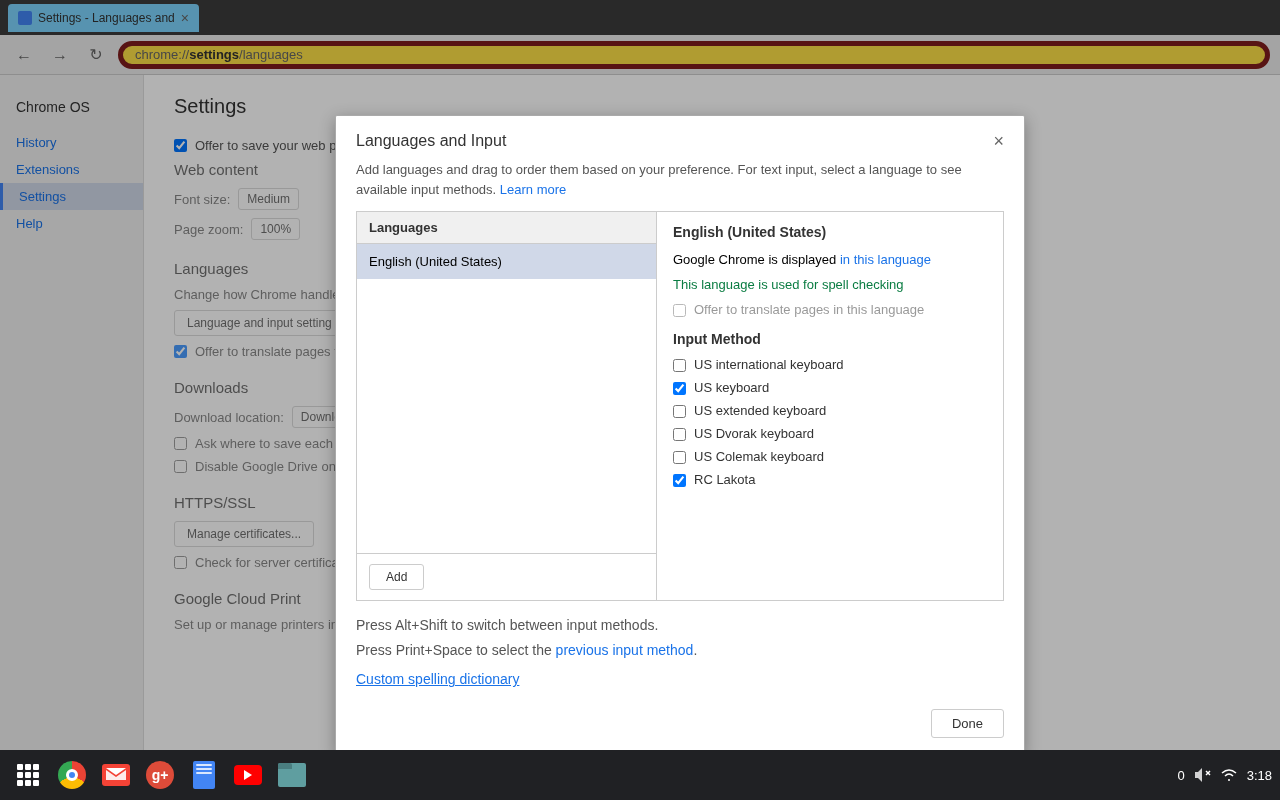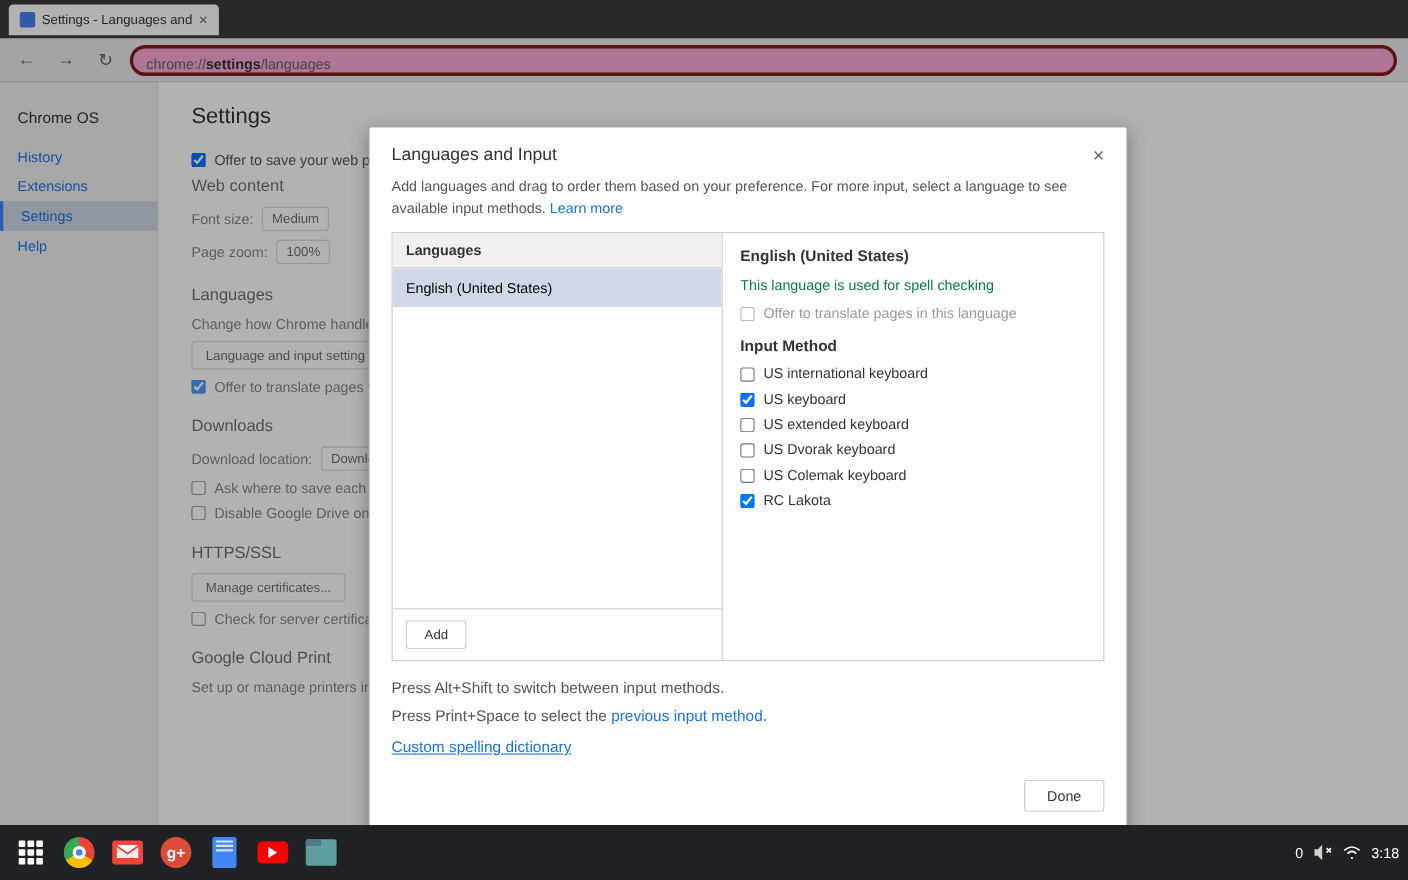--- a/index.html
+++ b/index.html
@@ -1,26 +1,26 @@
 <!DOCTYPE html>
 <html><head>
   <meta charset="utf-8">
   <style>
     * { margin: 0; padding: 0; box-sizing: border-box; }
     body { font-family: Arial, sans-serif; font-size: 13px; background: #f5f5f5; width: 1280px; height: 800px; overflow: hidden; position: relative; }
 
     
     .browser-top { background: #3c3c3c; height: 35px; display: flex; align-items: center; padding: 0 8px; }
-    .tab { background: #ffffff; border-radius: 4px 4px 0 0; height: 28px; display: flex; align-items: center; padding: 0 10px; font-size: 12px; color: #333; min-width: 180px; gap: 6px; }
+    .tab { background: #7dd3fc; border-radius: 4px 4px 0 0; height: 28px; display: flex; align-items: center; padding: 0 10px; font-size: 12px; color: #333; min-width: 180px; gap: 6px; }
     .tab-favicon { width: 14px; height: 14px; background: #4285f4; border-radius: 2px; display: flex; align-items: center; justify-content: center; }
     .tab-close { margin-left: auto; color: #666; cursor: pointer; font-size: 14px; }
 
     .browser-nav { background: #ebebeb; height: 40px; display: flex; align-items: center; padding: 0 10px; gap: 8px; border-bottom: 1px solid #ccc; }
     .nav-btn { width: 28px; height: 28px; border-radius: 50%; border: none; background: transparent; cursor: pointer; font-size: 16px; color: #666; display: flex; align-items: center; justify-content: center; }
-    .address-bar { flex: 1; height: 28px; border: 3px solid #7f1d1d; border-radius: 14px; background: #f9a8d4; padding: 0 12px; font-size: 13px; color: #333; display: flex; align-items: flex-end; }
+    .address-bar { flex: 1; height: 28px; border: 5px solid #7f1d1d; border-radius: 14px; background: #fde047; padding: 0 12px; font-size: 13px; color: #333; display: flex; align-items: center; }
     .address-bar .scheme { color: #666; }
     .address-bar .host { color: #333; font-weight: bold; }
     .address-bar .path { color: #666; }
 
     
     .main-area { display: flex; height: calc(800px - 75px - 50px); }
 
     
     .sidebar { width: 144px; background: #f0f0f0; padding: 20px 0; border-right: 1px solid #ddd; }
     .sidebar-title { font-size: 14px; color: #333; padding: 4px 16px; margin-bottom: 10px; }
@@ -204,41 +204,45 @@
 </div>
 
 <div class="overlay"></div>
 
 <div class="dialog">
   <div class="dialog-header">
     <span class="dialog-title">Languages and Input</span>
     <button class="dialog-close">×</button>
   </div>
   <div class="dialog-desc">
-    <span>Add languages and drag to order them based on your preference. For more input, select a language to see available input methods.</span>
+    <span>Add languages and drag to order them based on your preference. For text input, select a language to see available input methods.</span>
     <a> <span>Learn more</span></a>
   </div>
 
   <div style="margin: 0 20px; border: 1px solid #ccc; display: flex; height: 390px;">
 
     <div class="lang-list">
       <div class="lang-list-header">Languages</div>
       <div class="lang-list-scroll">
         <div class="lang-item selected">
           <span>English (United States)</span>
         </div>
       </div>
       <div class="lang-list-footer">
         <button class="add-btn">Add</button>
       </div>
     </div>
 
     <div class="lang-detail">
       <div class="lang-detail-header">English (United States)</div>
 
+      <div class="lang-detail-row">
+        <span>Google Chrome is displayed</span>
+        <span class="highlight">in this language</span>
+      </div>
 
       <div class="lang-detail-row">
         <span class="highlight-green">This language is used for <span style="color:#0a7c42;">spell checking</span></span>
       </div>
 
       <div class="checkbox-row checkbox-disabled">
         <input type="checkbox" style="">
         <span>Offer to translate pages in this language</span>
       </div>
 

